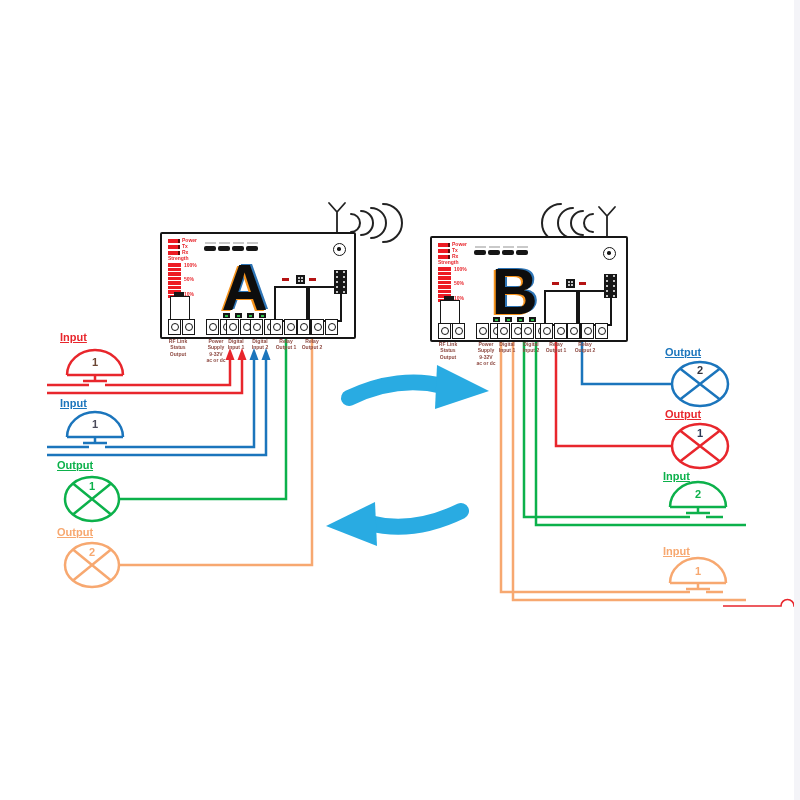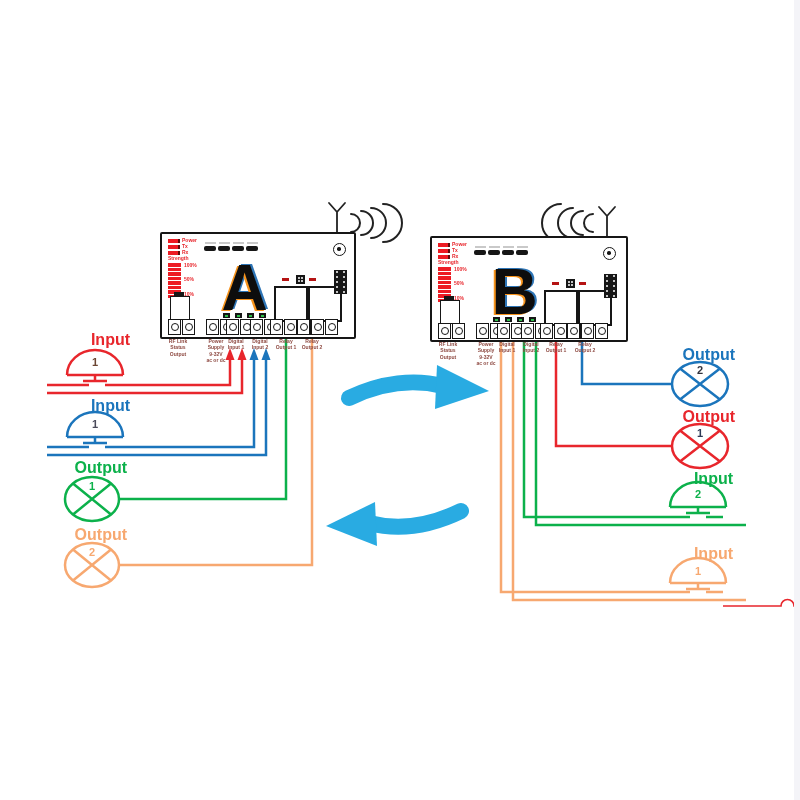--- a/index.html
+++ b/index.html
@@ -34,21 +34,21 @@
   .screw{width:11px;height:14px;border:1px solid #161616;background:#fff;position:relative;}
   .screw i{position:absolute;left:1.5px;top:3px;width:6px;height:6px;border:1px solid #161616;border-radius:50%;}
   .dicap{position:absolute;top:79px;width:7px;height:5px;background:#161616;}
   .dicap i{position:absolute;left:1.5px;top:1.5px;width:3px;height:2px;background:#2fbf4a;}
   .rfbox{position:absolute;left:8px;top:62px;width:18px;height:22px;border:1.6px solid #161616;background:#fff;}
   .rfcap{position:absolute;left:12px;top:58px;width:10px;height:4px;background:#161616;}
 
   
   .tlabel{position:absolute;width:44px;font-size:5px;line-height:1.25;color:#8E4A42;
           font-weight:bold;text-align:center;white-space:pre-line;}
-  .devlabel{position:absolute;width:70px;font-size:16px;font-weight:bold;text-align:right;line-height:1;}
+  .devlabel{position:absolute;width:70px;font-size:11px;font-weight:bold;text-align:left;line-height:1;text-decoration:underline;}
   .devnum{position:absolute;width:20px;font-size:11px;font-weight:bold;text-align:center;line-height:1;}
   .scrollstrip{position:absolute;right:0;top:0;width:6px;height:800px;background:#F4F4F8;}
 </style>
 </head>
 <body>
 
 <div id="canvas">
 
   <svg class="overlay" viewBox="0 0 800 800">
 

